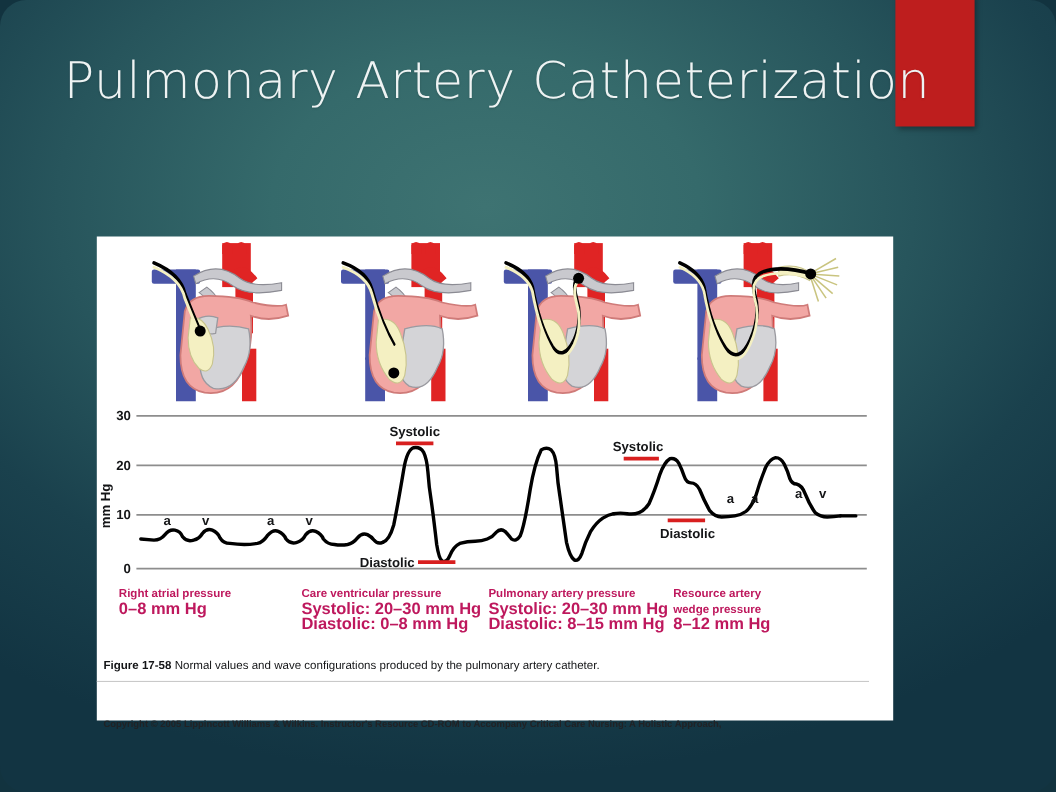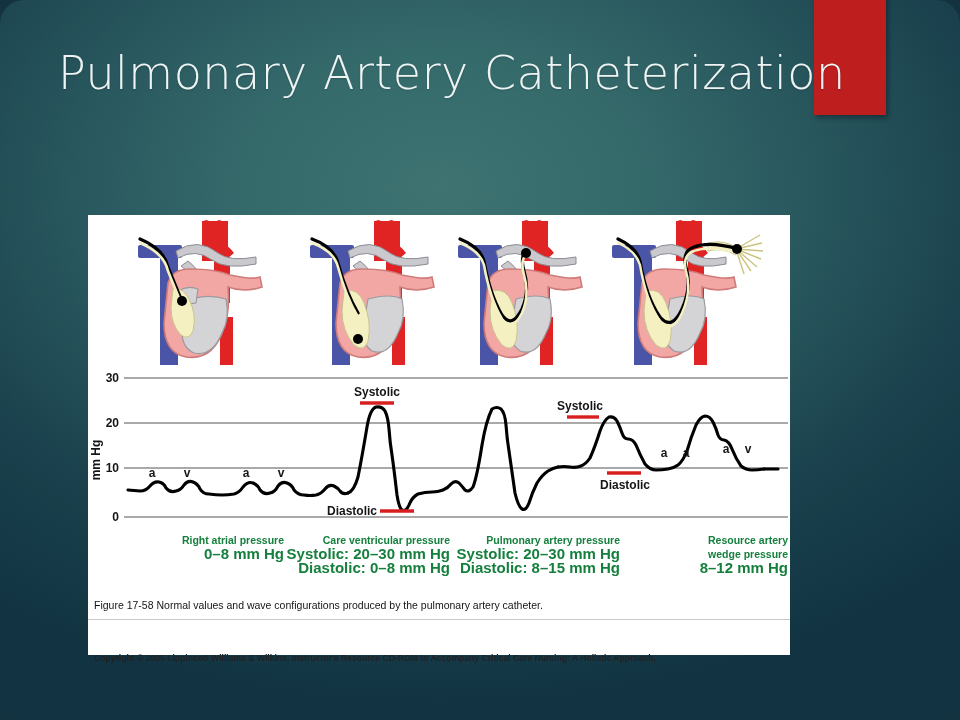--- a/index.html
+++ b/index.html
@@ -23,50 +23,51 @@
   #page-title{
     position:absolute;left:58px;top:46px;
     font-size:46px;font-weight:300;letter-spacing:0.5px;
     color:#eef3f3;white-space:nowrap;
     font-family:"DejaVu Sans", sans-serif;
     text-shadow:0 1px 2px rgba(0,0,0,0.18);
   }
   #figure-panel{
     position:absolute;left:88px;top:215px;width:702px;height:440px;
     background:#ffffff;
+    padding-left:22px;
   }
   
   #heart-row{
     position:absolute;left:0;top:0;width:702px;height:150px;
   }
   .heart-cell{position:absolute;top:2px;width:175px;height:148px;}
   .heart-svg{display:block;width:175px;height:148px;}
   
   #chart-area{
     position:absolute;left:0;top:150px;width:702px;height:165px;
   }
   #chart-svg{display:block;width:702px;height:165px;}
   
   #caption-row{
     position:absolute;left:0;top:318px;width:702px;height:62px;
   }
   .col-caption{
-    position:absolute;top:0;width:176px;text-align:right;
-    color:#15803d;
+    position:absolute;top:0;width:176px;text-align:left;
+    color:#be185d;
     font-family:"Liberation Sans", sans-serif;
   }
   .col-title{font-size:10.5px;font-weight:700;line-height:14px;}
   .col-sub{font-size:15px;font-weight:700;line-height:13.5px;}
   
   #fig-caption{
     position:absolute;left:6px;top:383px;width:690px;
     font-size:10.5px;line-height:14px;color:#141517;
     font-family:"Liberation Sans", sans-serif;
   }
-  #fig-caption .fig-no{font-weight:400;}
+  #fig-caption .fig-no{font-weight:700;}
   #copyright-rule{
     position:absolute;left:0px;top:404px;width:702px;height:1px;
     background:#c9c9c9;
   }
   #copyright{
     position:absolute;left:6px;top:410px;width:690px;
     font-size:8.6px;line-height:12.4px;color:#202225;font-weight:700;
     font-family:"Liberation Sans", sans-serif;
     margin-top:27px;
   }

